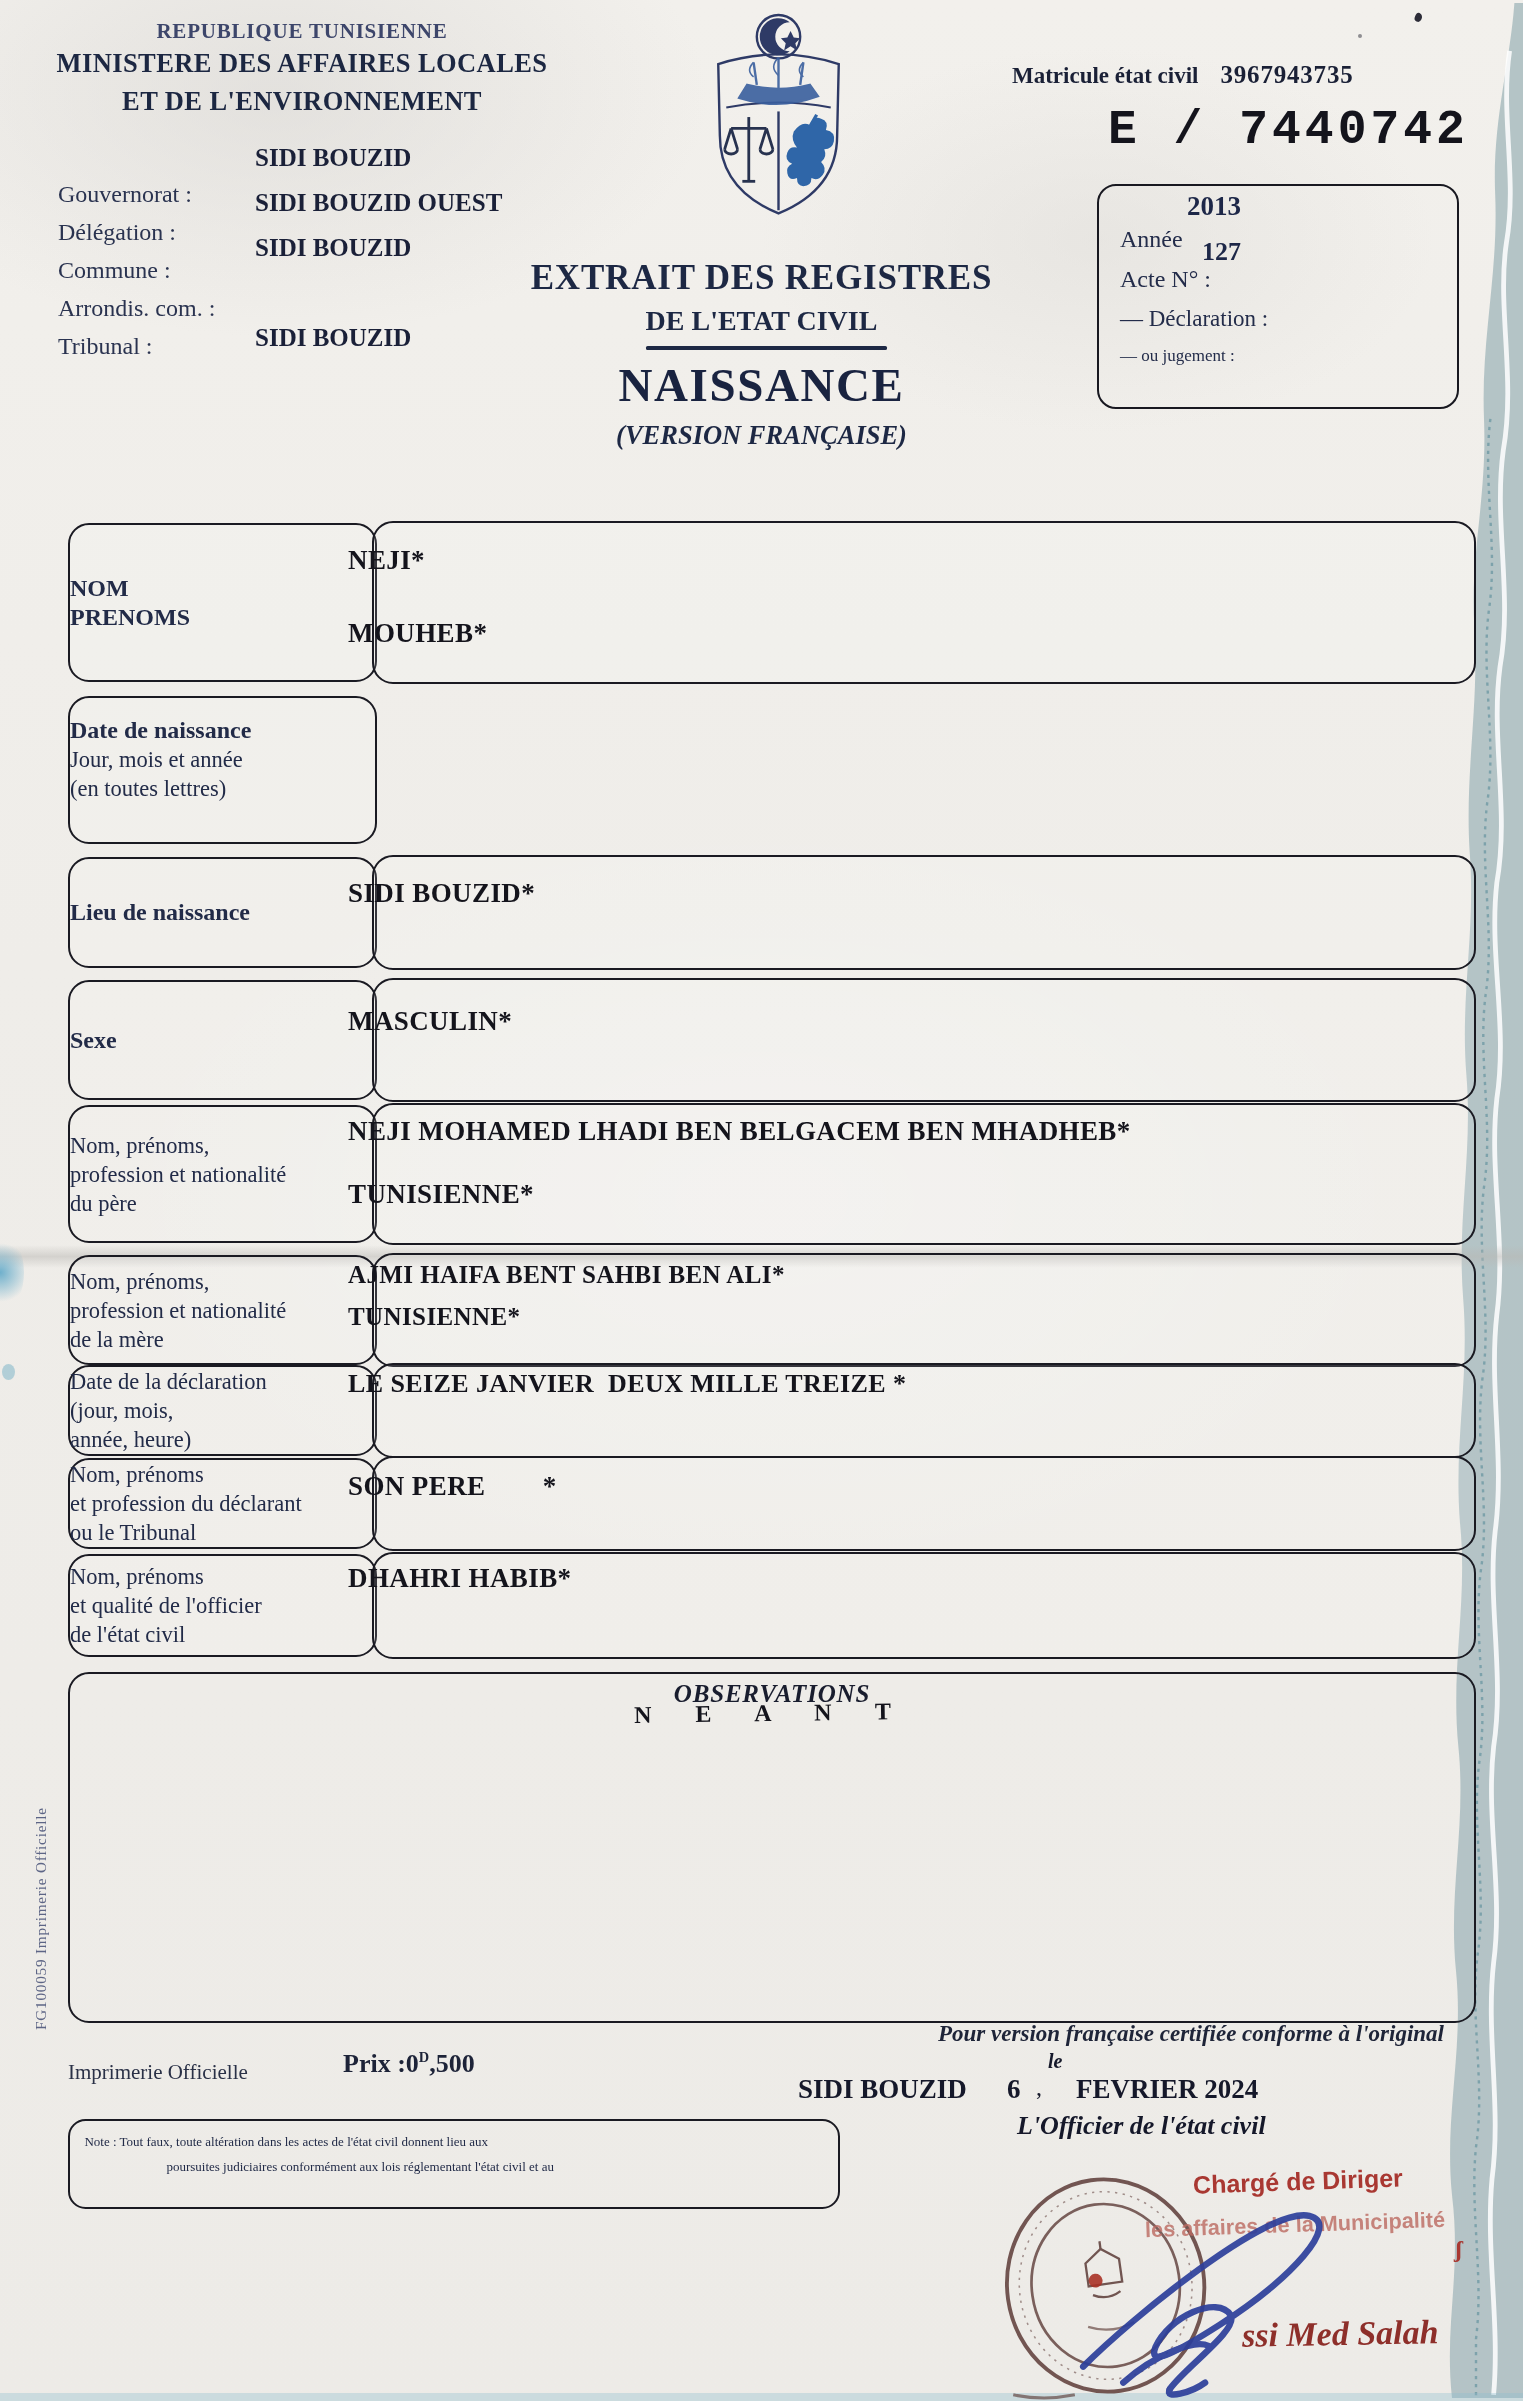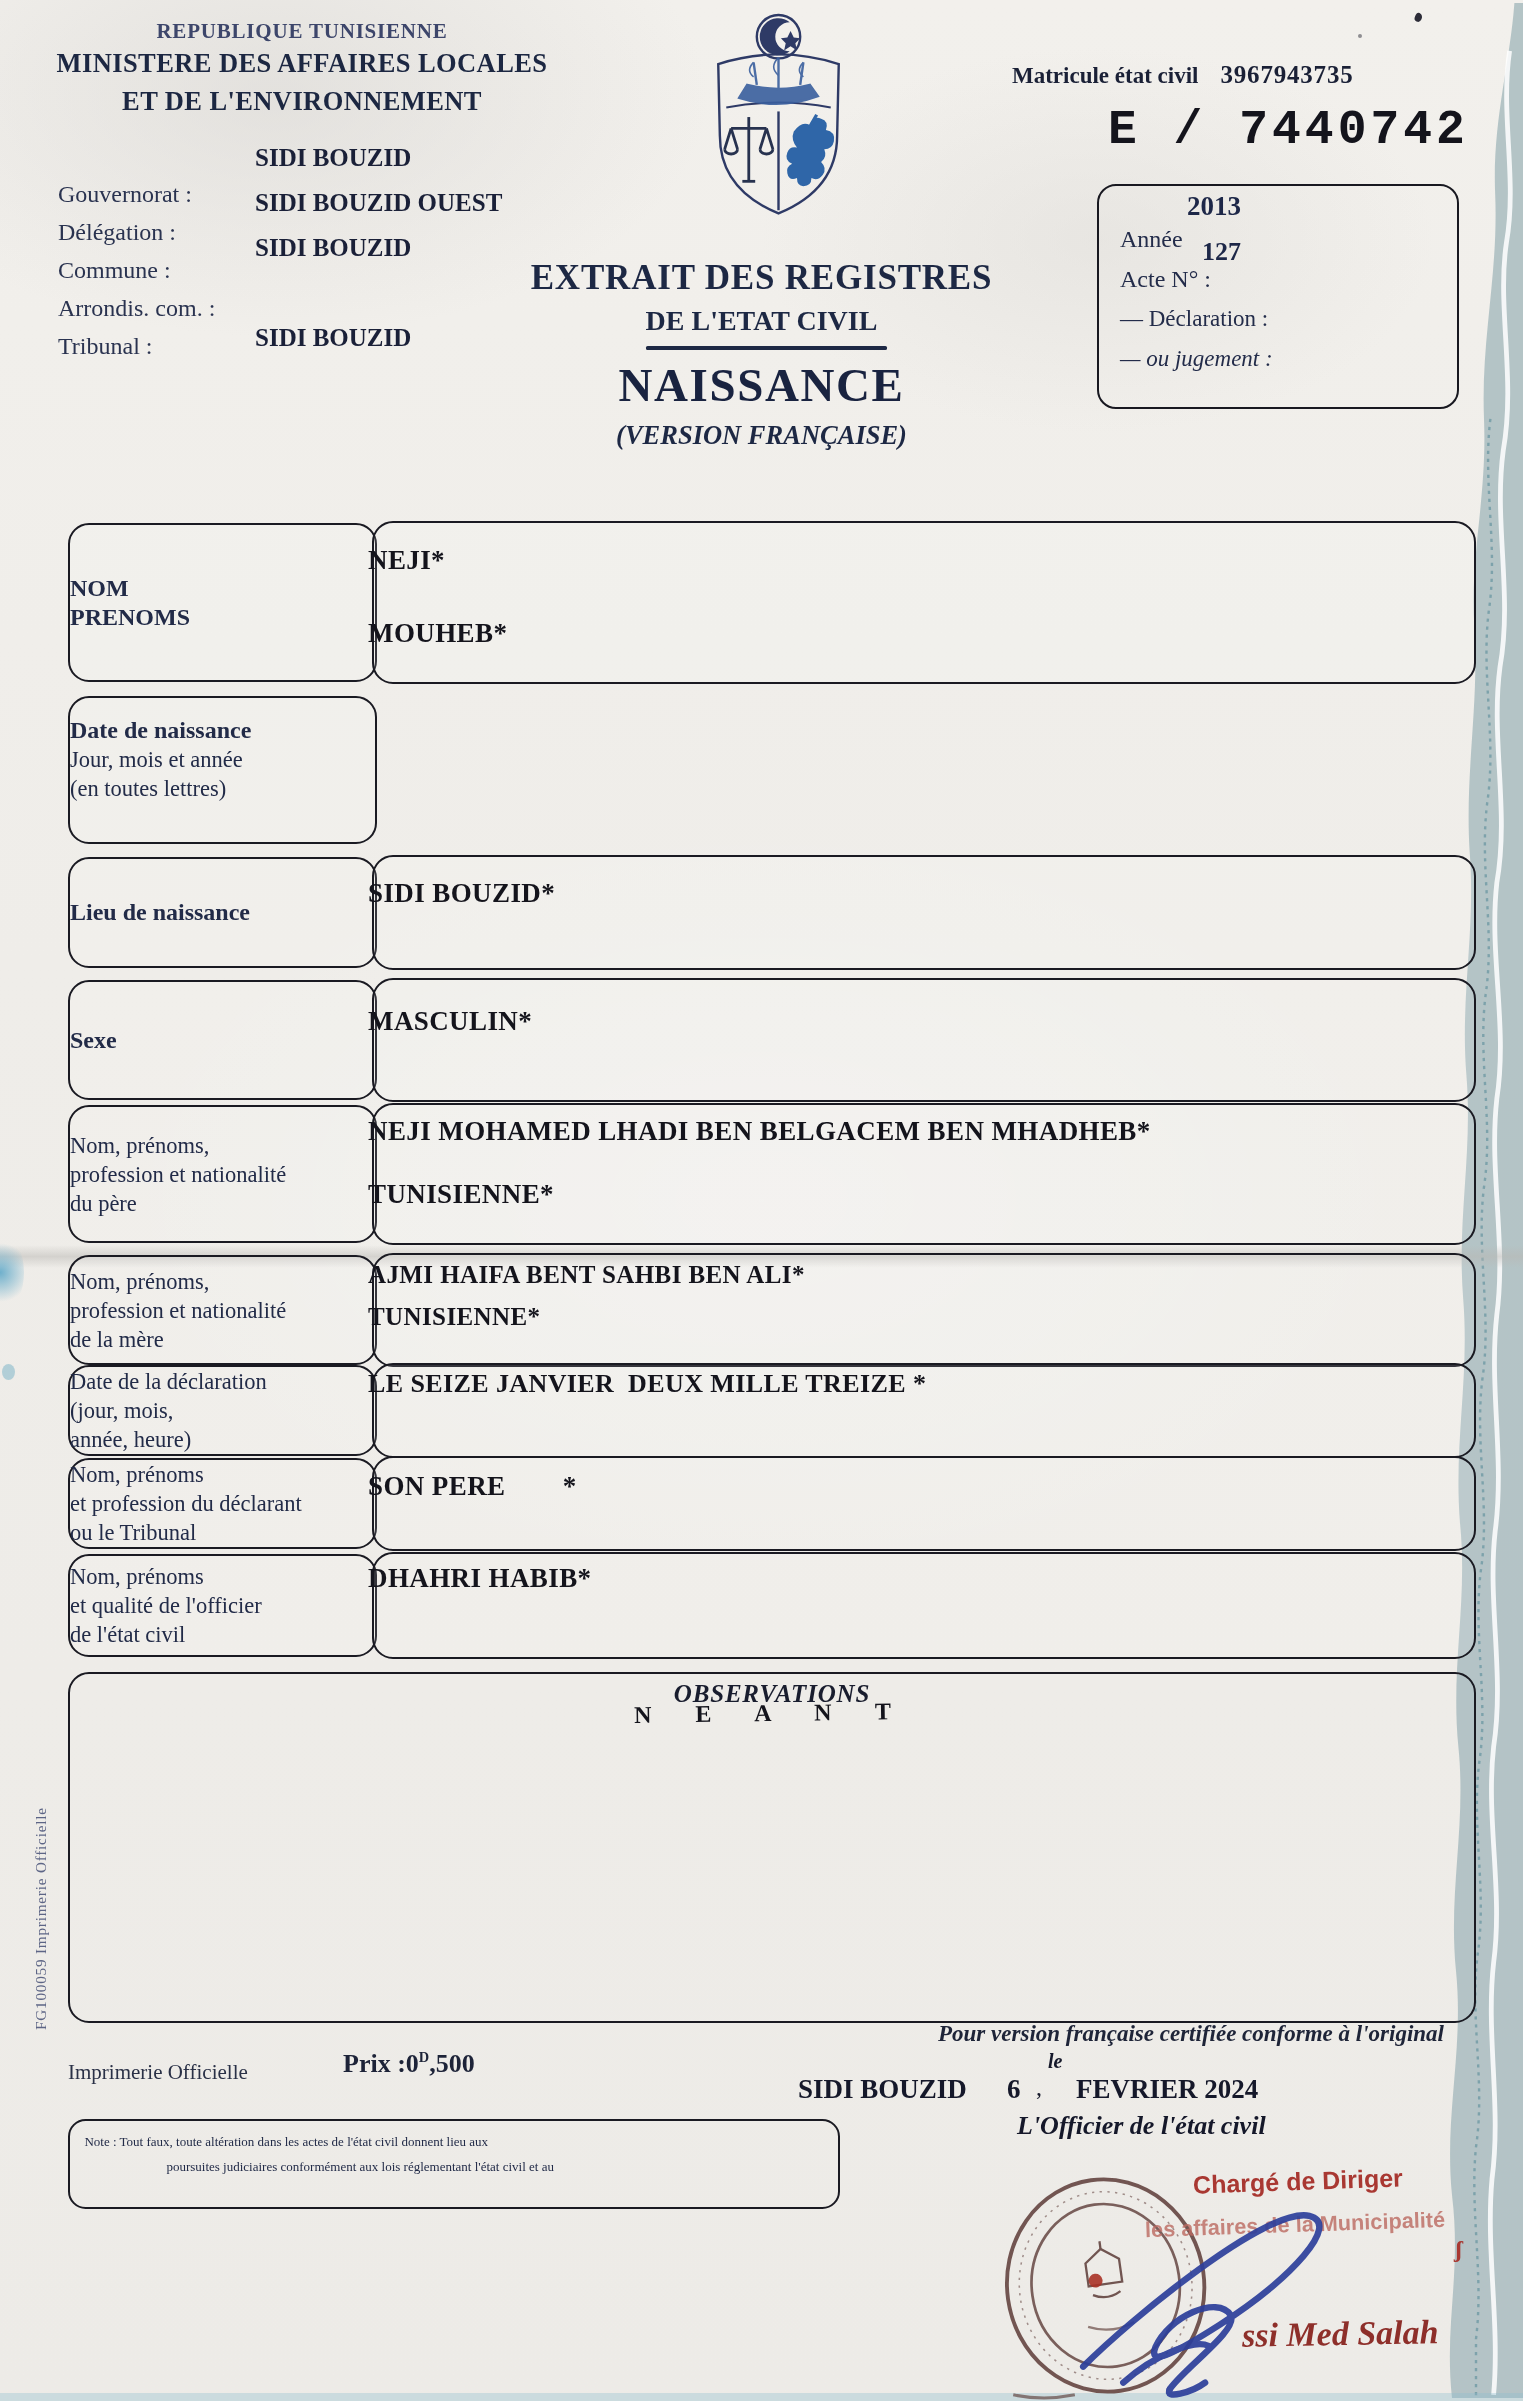--- a/index.html
+++ b/index.html
@@ -26,32 +26,32 @@
   
   .matricule{left:1012px;top:61px;font-size:23px;font-weight:700;color:#1a2036;white-space:pre;}
   .matricule .val{font-size:25px;margin-left:22px;letter-spacing:0.8px;}
   .serial{left:1108px;top:103px;font-family:"Liberation Mono",monospace;font-weight:700;font-size:48px;letter-spacing:4px;color:#14141c;}
   .acte-box{left:1097px;top:184px;width:358px;height:221px;border:2.8px solid #181820;border-radius:19px;}
   .acte-box .year{position:absolute;left:88px;top:4.8px;font-size:27px;font-weight:700;color:#1d2748;}
   .acte-box .annee{position:absolute;left:21px;top:40px;font-size:24px;color:#232c4a;}
   .acte-box .num{position:absolute;left:103px;top:51px;font-size:26px;font-weight:700;color:#1d2748;}
   .acte-box .actelbl{position:absolute;left:21px;top:80px;font-size:24px;color:#232c4a;}
   .acte-box .dash1{position:absolute;left:21px;top:120px;font-size:23px;color:#232c4a;}
-  .acte-box .dash2{position:absolute;left:21px;top:160px;font-size:23px;color:#232c4a;font-style:italic;}
+  .acte-box .dash2{position:absolute;left:21px;top:160px;font-size:17px;color:#232c4a;}
   
   .t1{left:481px;top:258px;width:561px;text-align:center;font-size:35px;font-weight:700;color:#1d2844;letter-spacing:0.8px;}
   .t2{left:481px;top:305px;width:561px;text-align:center;font-size:28px;font-weight:700;color:#1d2844;}
   .t-underline{left:646px;top:346px;width:241px;height:4px;background:#1d2844;border-radius:1.6px;}
   .t3{left:481px;top:358px;width:561px;text-align:center;font-size:47px;font-weight:700;color:#192340;letter-spacing:1.6px;}
   .t4{left:481px;top:420px;width:561px;text-align:center;font-size:26.5px;font-weight:700;font-style:italic;color:#1d2844;}
   
   .row{position:absolute;left:68px;width:1408px;}
   .cell{position:absolute;border:2.8px solid #1a1a22;border-radius:21px;box-sizing:border-box;background:rgba(255,255,255,.12);}
   .cell-label{left:0;width:309px;top:0;bottom:0;display:flex;flex-direction:column;align-items:flex-start;justify-content:center;text-align:center;}
-  .cell-value{left:304px;right:0;top:-2.4px;bottom:-2.4px;padding-left:20px;}
+  .cell-value{left:304px;right:0;top:-2.4px;bottom:-2.4px;}
   .lbl{font-size:22.5px;color:#222b48;line-height:29px;}
   .lbl.b{font-weight:700;font-size:24px;}
   .vwrap{position:relative;left:-26px;top:0;height:100%;display:flex;flex-direction:column;}
   .vline{font-size:27px;font-weight:700;color:#14141c;letter-spacing:0.4px;white-space:pre;}
   
   .obs-box{position:absolute;left:68px;top:1672px;width:1408px;height:351px;border:2.8px solid #1a1a22;border-radius:21px;box-sizing:border-box;}
   .obs-title{position:absolute;left:0;top:6.4px;width:100%;text-align:center;font-size:25px;font-weight:700;font-style:italic;color:#191d2e;letter-spacing:0.8px;}
   .obs-value{position:absolute;left:0;top:26px;width:100%;text-align:center;font-size:24px;font-weight:700;color:#14141c;letter-spacing:19px;transform:rotate(-.8deg);}
   
   .certif{right:80px;top:2021px;font-size:23px;font-style:italic;font-weight:600;color:#1e2438;}

